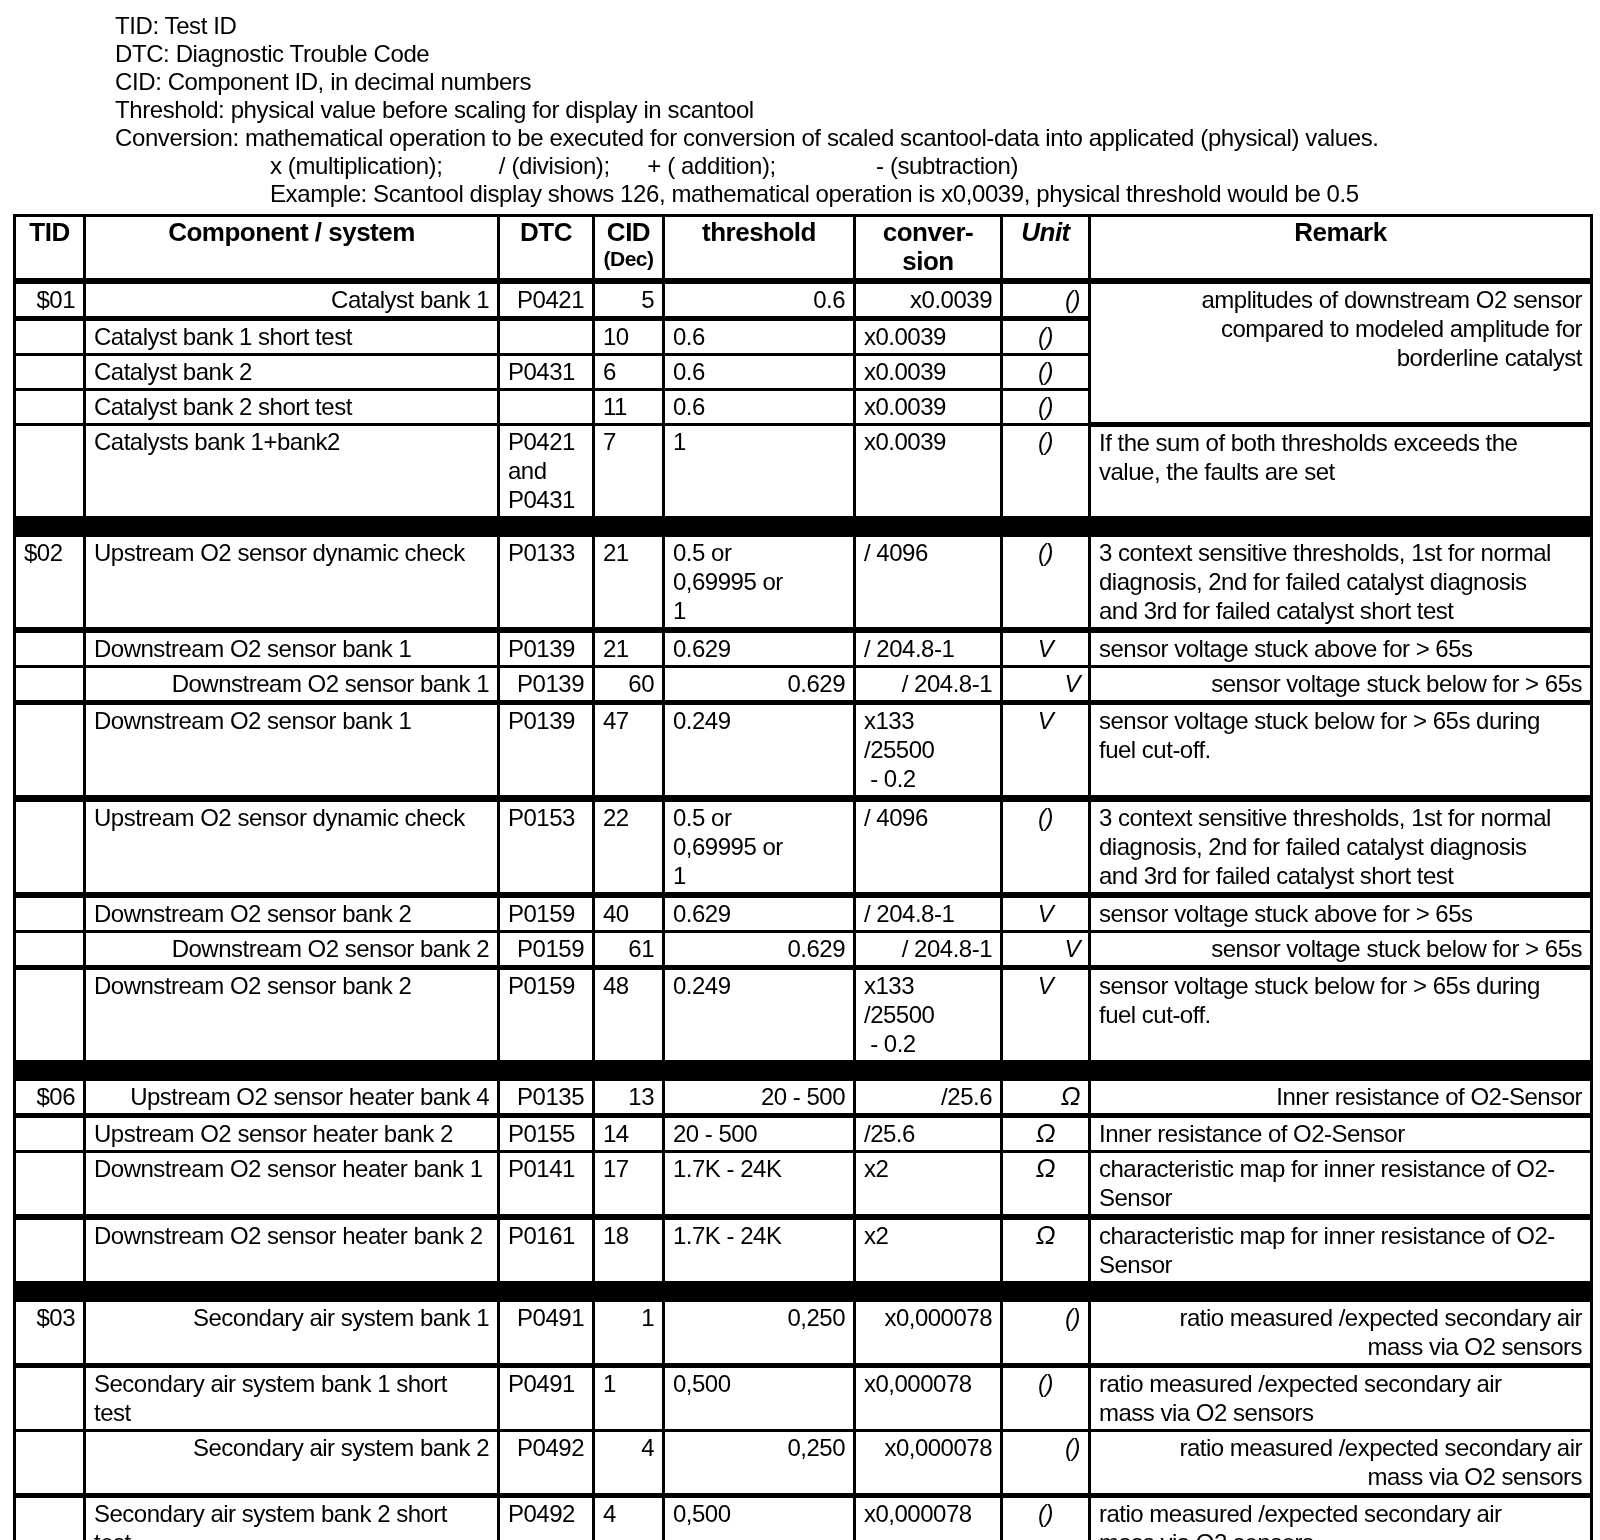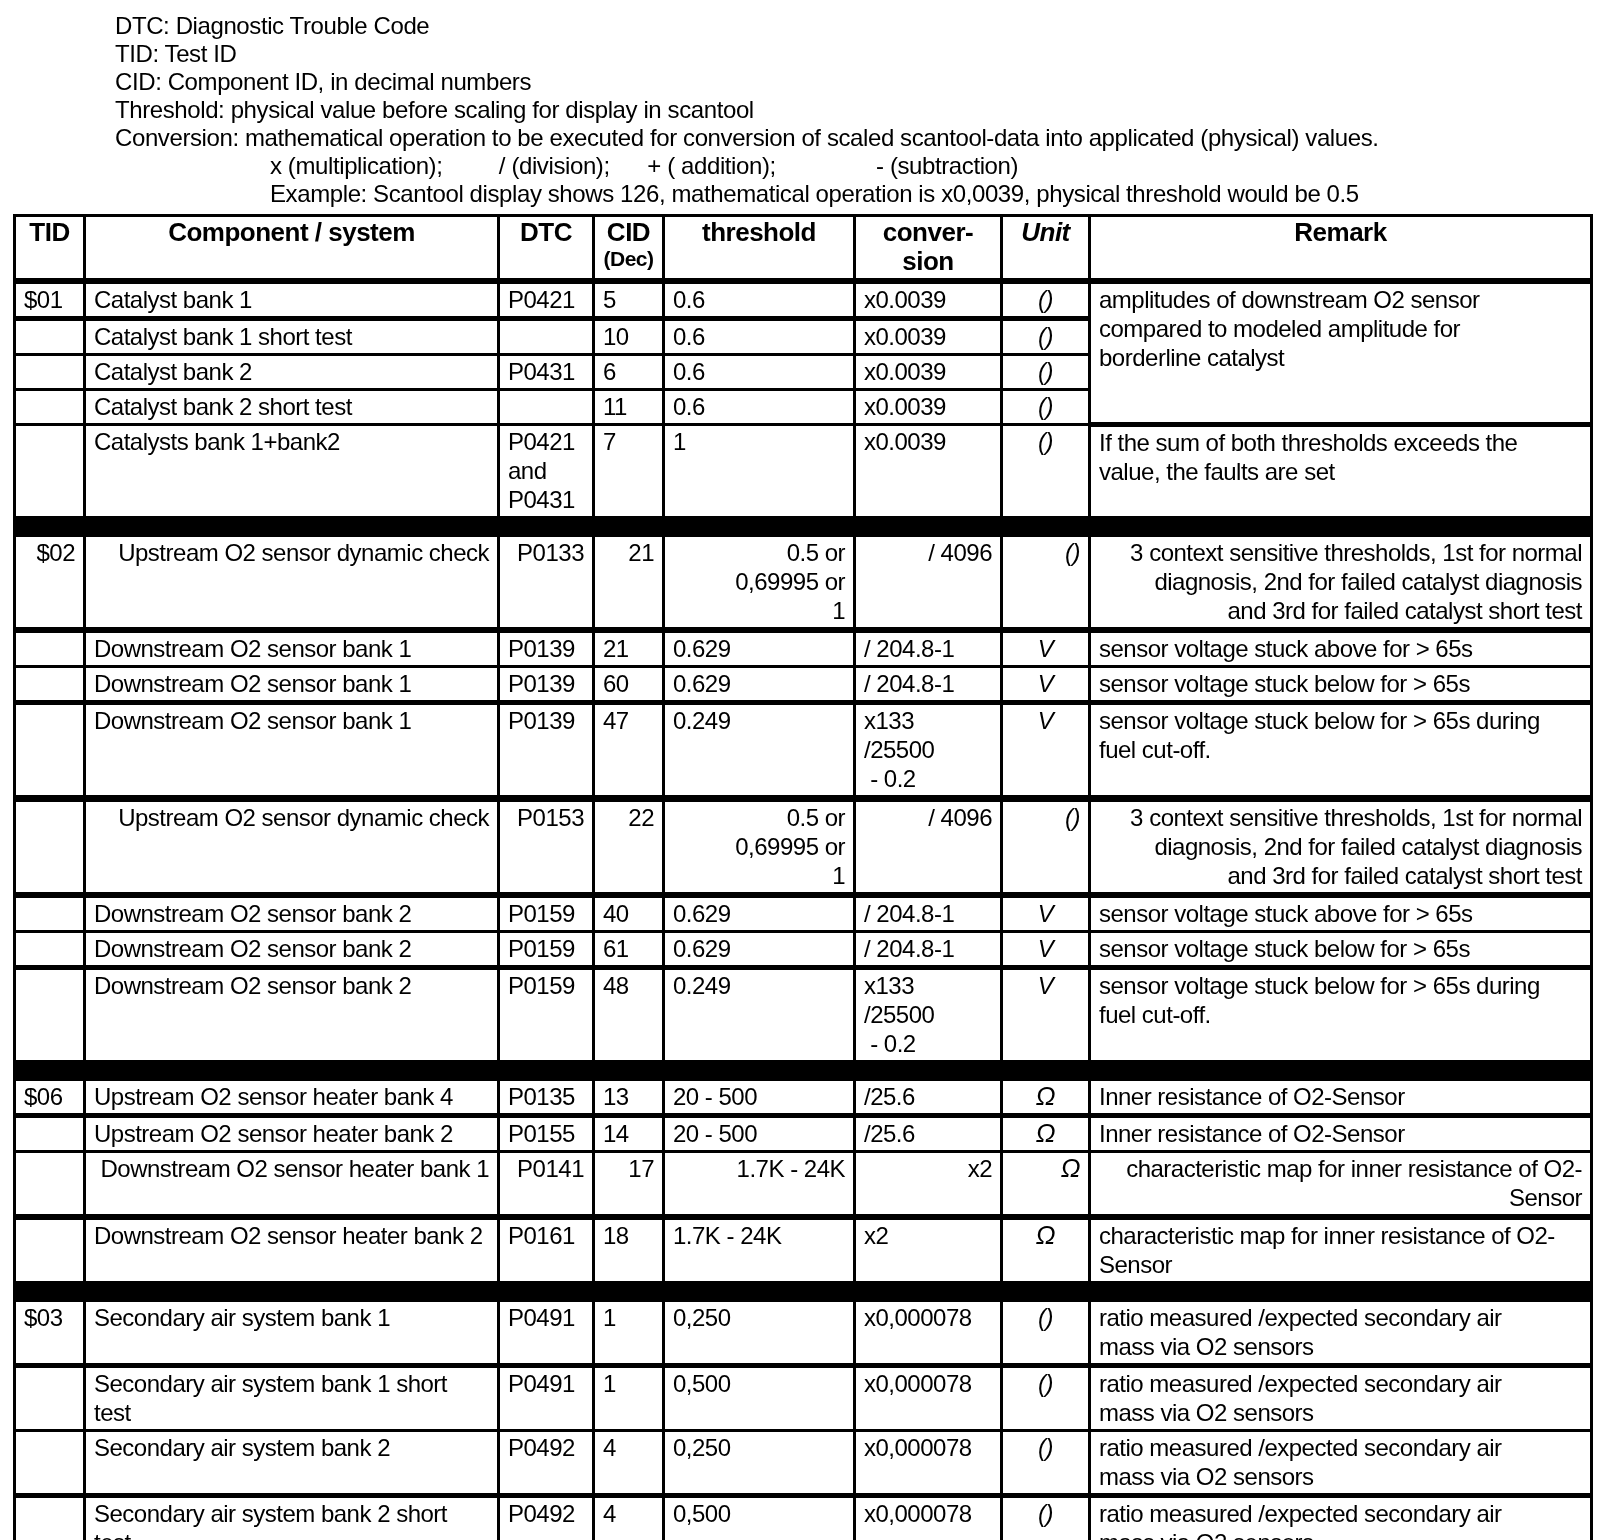--- a/index.html
+++ b/index.html
@@ -57,39 +57,39 @@
   }
   .cid-sub {
     display: block;
     font-size: 21px;
     font-weight: bold;
     line-height: 24px;
   }
   td.unit-col { text-align: center; font-style: italic; }
   td.unit-col.ohm { font-size: 26px; }
   
-  tr.bb5 td { border-bottom-width: 5px; }
-  tr.bb6 td { border-bottom-width: 6px; text-align: right; }
+  tr.bb5 td { border-bottom-width: 5px; text-align: right; }
+  tr.bb6 td { border-bottom-width: 6px; }
   tr.bb7 td { border-bottom-width: 7px; }
   
   tr.bar td {
     background: #000000;
     height: 15px;
     padding: 0;
     border: 0 solid #000;
   }
 </style>
 </head>
 <body>
 
 <div class="page">
 
   <div class="legend">
+    <div class="legend-line">TID: Test ID</div>
     <div class="legend-line">DTC: Diagnostic Trouble Code</div>
-    <div class="legend-line">TID: Test ID</div>
     <div class="legend-line">CID: Component ID, in decimal numbers</div>
     <div class="legend-line">Threshold: physical value before scaling for display in scantool</div>
     <div class="legend-line">Conversion: mathematical operation to be executed for conversion of scaled scantool-data into applicated (physical) values.</div>
     <div class="legend-line indent">x (multiplication);         / (division);      + ( addition);                - (subtraction)</div>
     <div class="legend-line indent">Example: Scantool display shows 126, mathematical operation is x0,0039, physical threshold would be 0.5</div>
   </div>
 
   <table class="dtc">
     <colgroup>
       <col style="width:70px">

